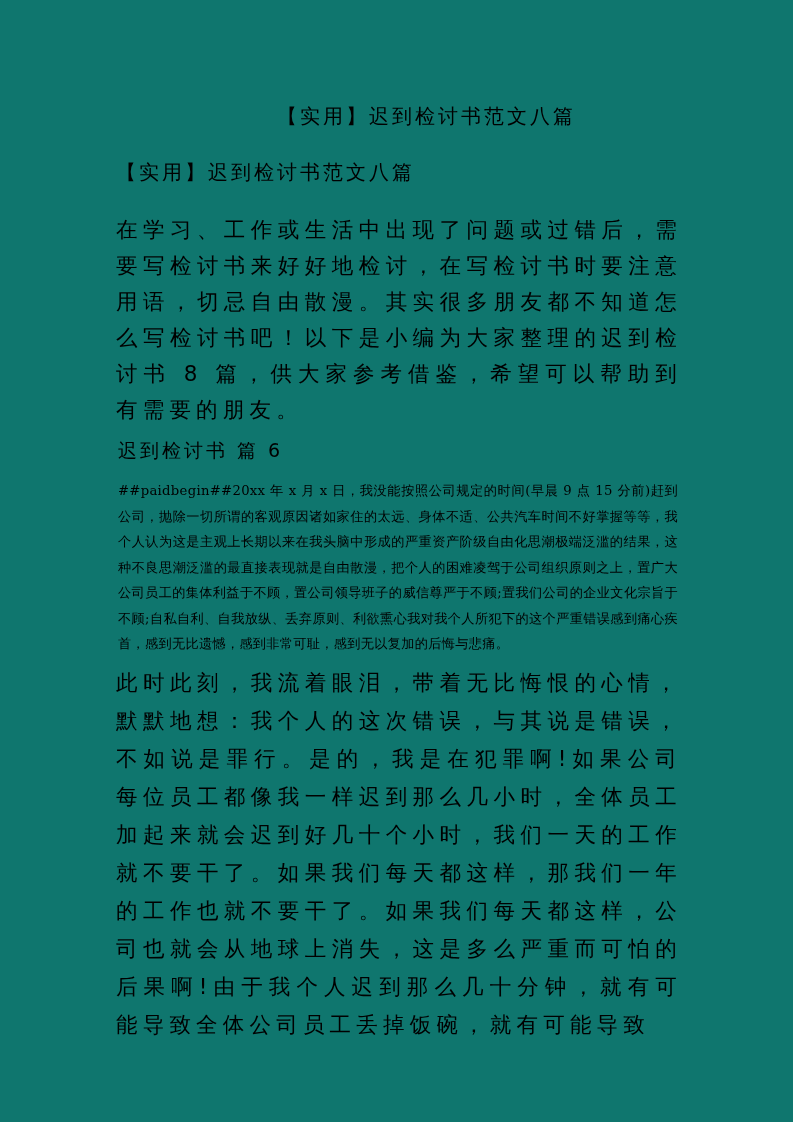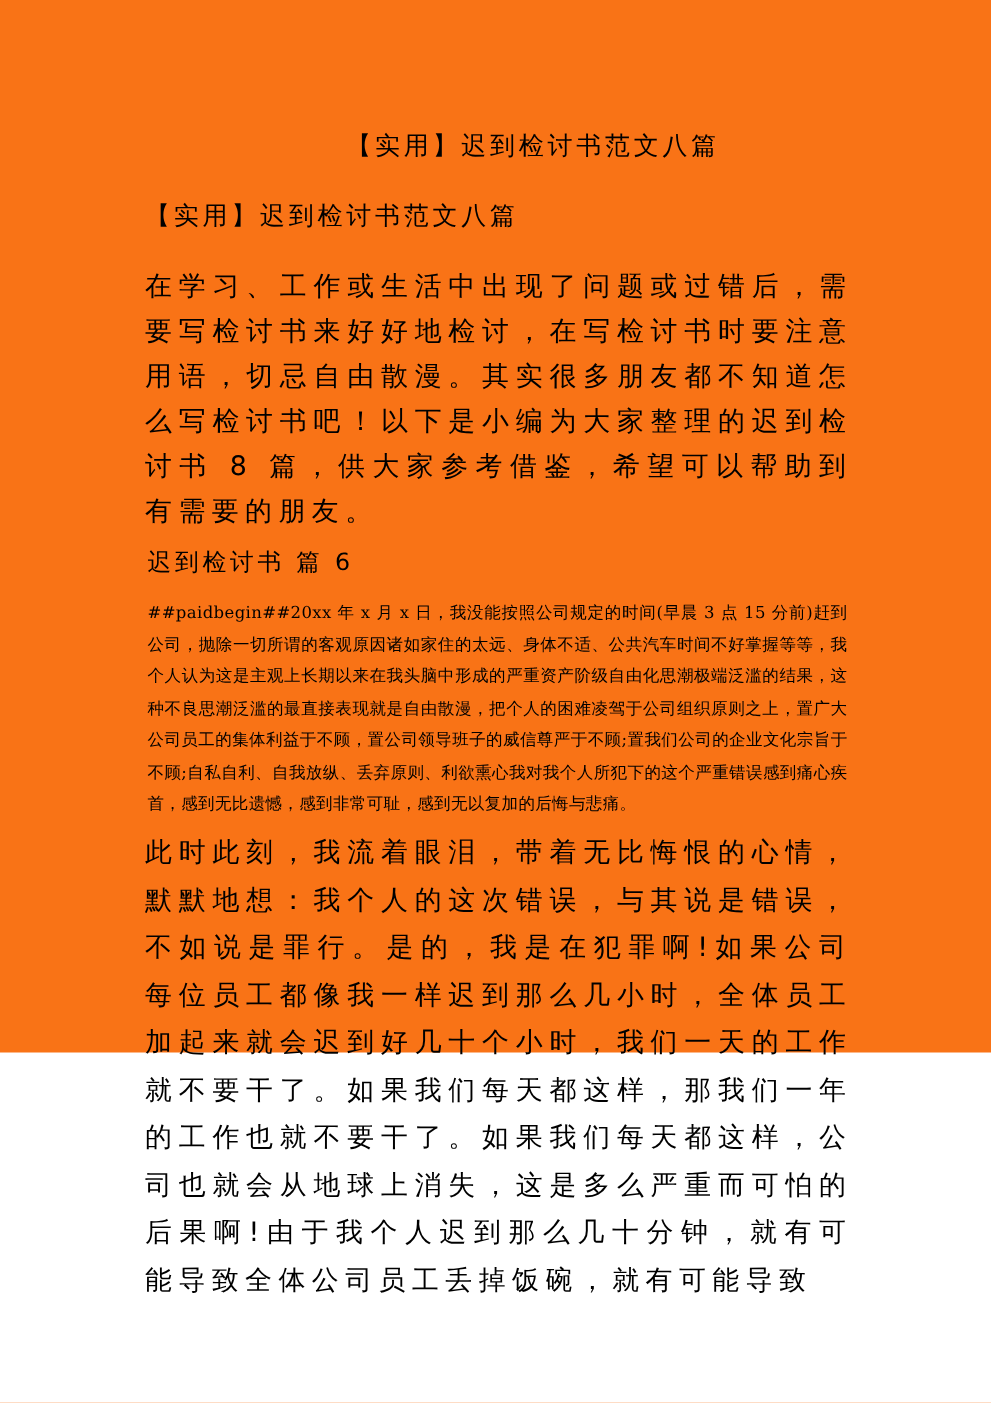--- a/index.html
+++ b/index.html
@@ -12,22 +12,22 @@
       height: 1122px;
       position: relative;
       overflow: hidden;
       color: #000000;
       font-family: "DejaVu Sans", sans-serif;
     }
     .page {
       position: absolute;
       left: 0; top: 0;
       width: 793px;
-      height: 842px;
-      background: #f97316;
+      height: 1122px;
+      background: #0f766e;
     }
     .title {
       position: absolute;
       top: 101px;
       left: 0;
       width: 793px;
       text-align: center;
       font-size: 20px;
       letter-spacing: 3px;
       padding-left: 60px;
@@ -83,15 +83,15 @@
     }
   </style>
 </head>
 <body>
 
 <div class="page">
   <div class="title">【实用】迟到检讨书范文八篇</div>
   <div class="subtitle">【实用】迟到检讨书范文八篇</div>
   <div class="intro">在学习、工作或生活中出现了问题或过错后，需要写检讨书来好好地检讨，在写检讨书时要注意用语，切忌自由散漫。其实很多朋友都不知道怎么写检讨书吧！以下是小编为大家整理的迟到检讨书 8 篇，供大家参考借鉴，希望可以帮助到有需要的朋友。</div>
   <div class="section-heading">迟到检讨书  篇 6</div>
-  <div class="small-para">##paidbegin##20xx 年 x 月 x 日，我没能按照公司规定的时间(早晨 3 点 15 分前)赶到公司，抛除一切所谓的客观原因诸如家住的太远、身体不适、公共汽车时间不好掌握等等，我个人认为这是主观上长期以来在我头脑中形成的严重资产阶级自由化思潮极端泛滥的结果，这种不良思潮泛滥的最直接表现就是自由散漫，把个人的困难凌驾于公司组织原则之上，置广大公司员工的集体利益于不顾，置公司领导班子的威信尊严于不顾;置我们公司的企业文化宗旨于不顾;自私自利、自我放纵、丢弃原则、利欲熏心我对我个人所犯下的这个严重错误感到痛心疾首，感到无比遗憾，感到非常可耻，感到无以复加的后悔与悲痛。</div>
+  <div class="small-para">##paidbegin##20xx 年 x 月 x 日，我没能按照公司规定的时间(早晨 9 点 15 分前)赶到公司，抛除一切所谓的客观原因诸如家住的太远、身体不适、公共汽车时间不好掌握等等，我个人认为这是主观上长期以来在我头脑中形成的严重资产阶级自由化思潮极端泛滥的结果，这种不良思潮泛滥的最直接表现就是自由散漫，把个人的困难凌驾于公司组织原则之上，置广大公司员工的集体利益于不顾，置公司领导班子的威信尊严于不顾;置我们公司的企业文化宗旨于不顾;自私自利、自我放纵、丢弃原则、利欲熏心我对我个人所犯下的这个严重错误感到痛心疾首，感到无比遗憾，感到非常可耻，感到无以复加的后悔与悲痛。</div>
   <div class="large-para">此时此刻，我流着眼泪，带着无比悔恨的心情，默默地想：我个人的这次错误，与其说是错误，不如说是罪行。是的，我是在犯罪啊!如果公司每位员工都像我一样迟到那么几小时，全体员工加起来就会迟到好几十个小时，我们一天的工作就不要干了。如果我们每天都这样，那我们一年的工作也就不要干了。如果我们每天都这样，公司也就会从地球上消失，这是多么严重而可怕的后果啊!由于我个人迟到那么几十分钟，就有可能导致全体公司员工丢掉饭碗，就有可能导致</div>
 </div>
 
 </body></html>

